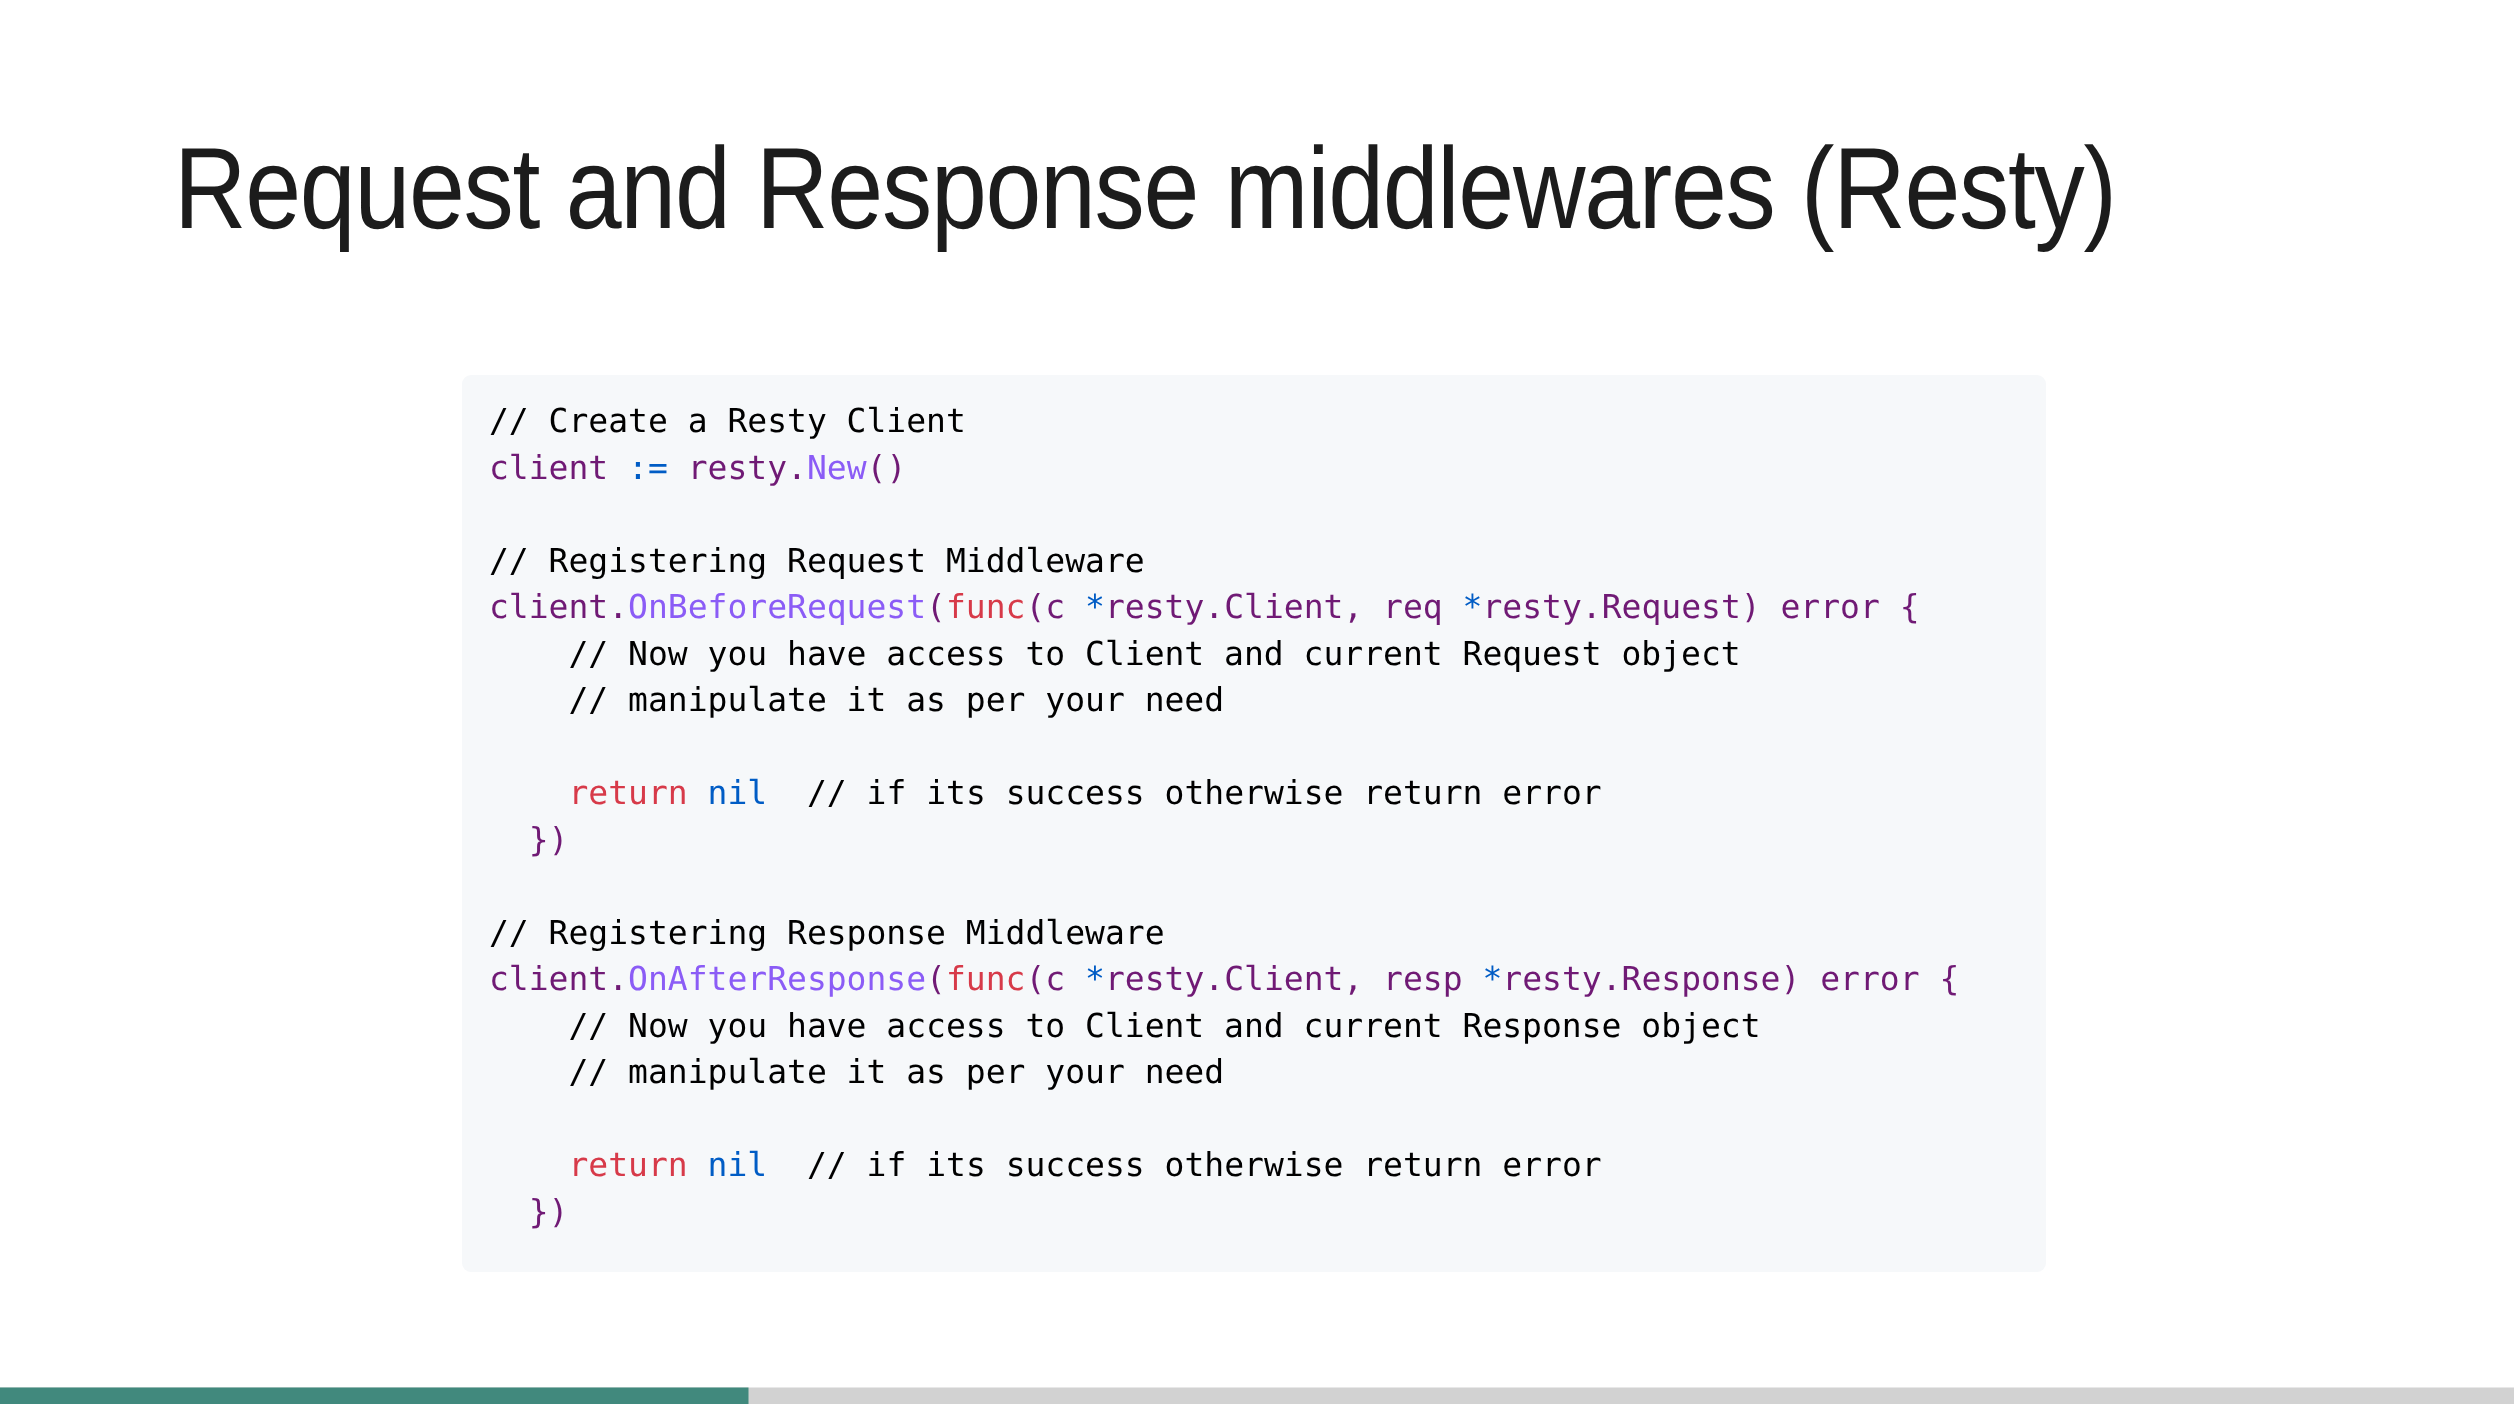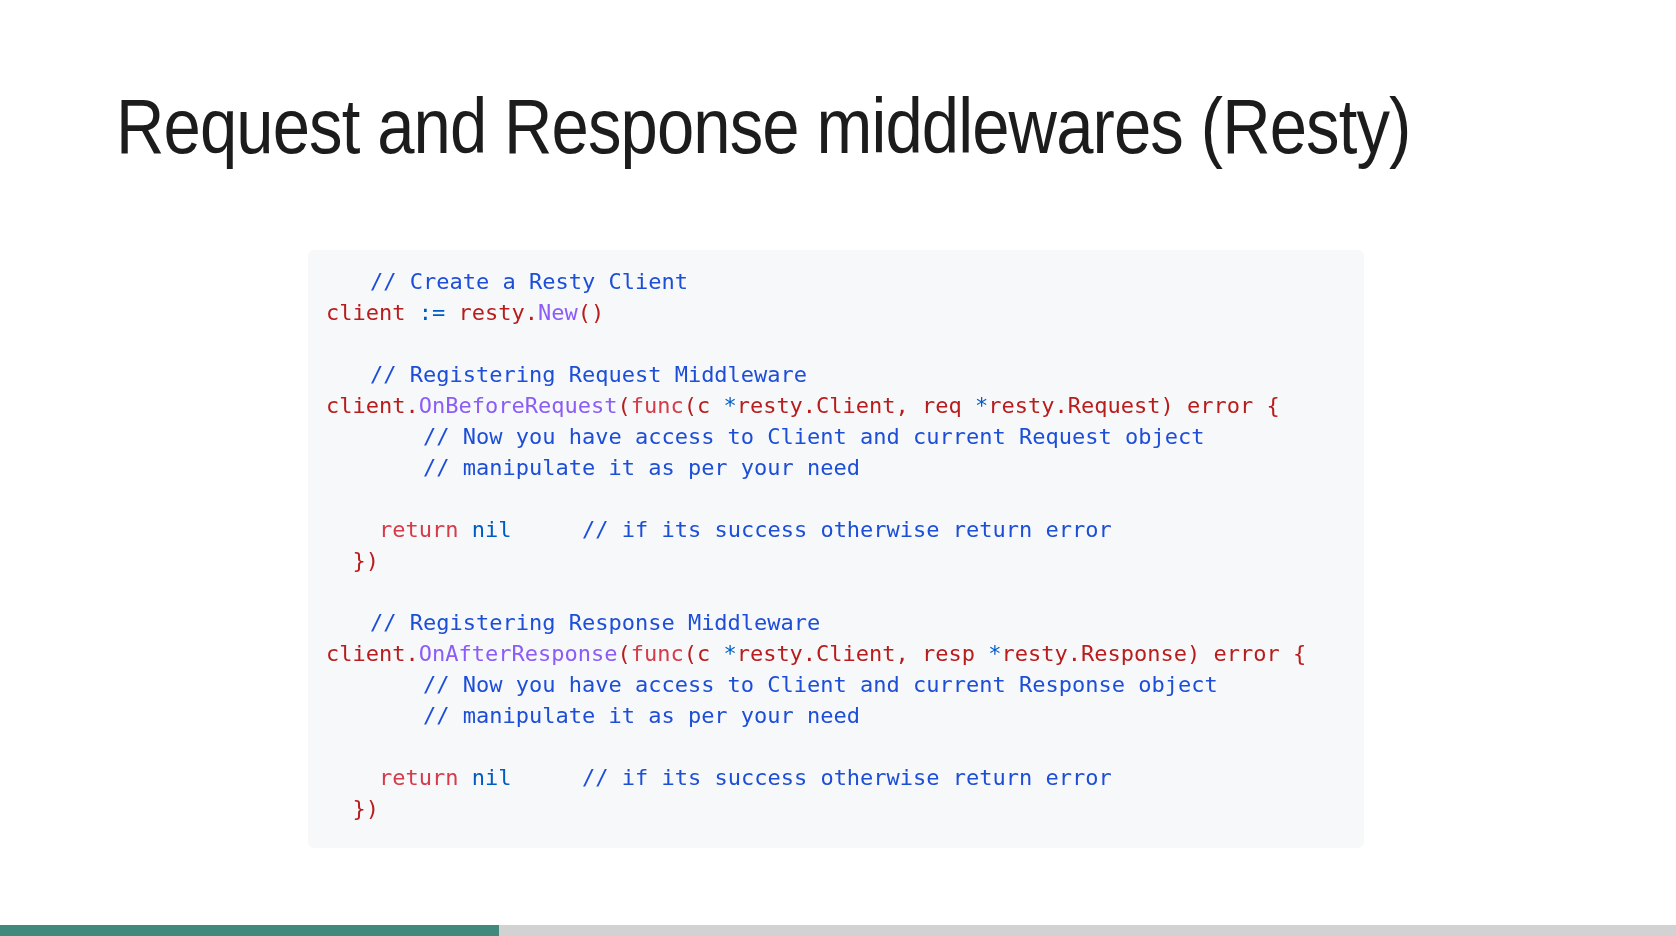--- a/index.html
+++ b/index.html
@@ -45,22 +45,22 @@
     margin: 0;
     font-family: "DejaVu Sans Mono", "Liberation Mono", monospace;
     font-size: 22px;
     line-height: 31px;
     color: #24292e;
   }
   .code-line {
     white-space: pre;
     min-height: 31px;
   }
-  .tok-plain   { color: #b91c1c; }
-  .tok-comment { color: #1d4ed8; margin-left: 44px; }
+  .tok-plain   { color: #701a75; }
+  .tok-comment { color: #000000; }
   .tok-keyword { color: #d73a49; margin-top: 24px; }
   .tok-entity  { color: #8b5cf6; }
   .tok-const   { color: #005cc5; }
   .footer-bar {
     position: absolute;
     left: 0;
     bottom: 0;
     width: 1676px;
     height: 11px;
     background: #d2d2d2;

